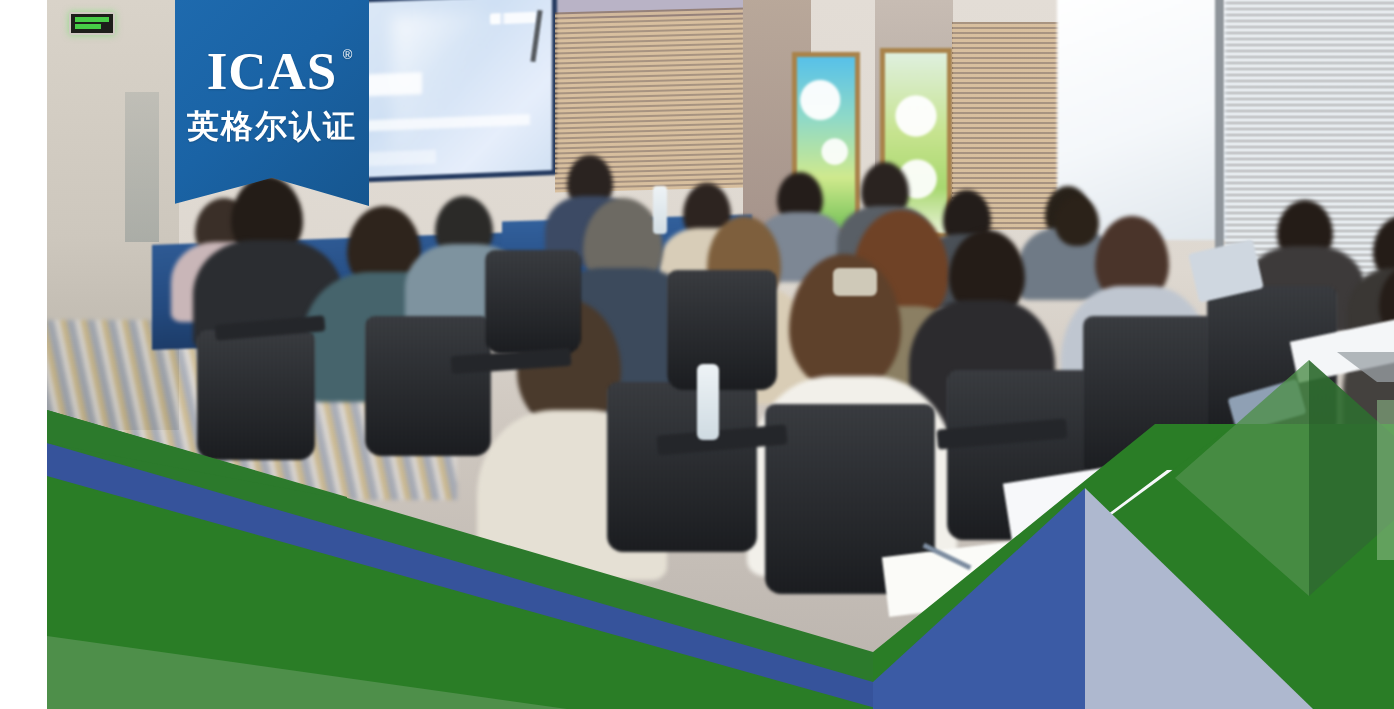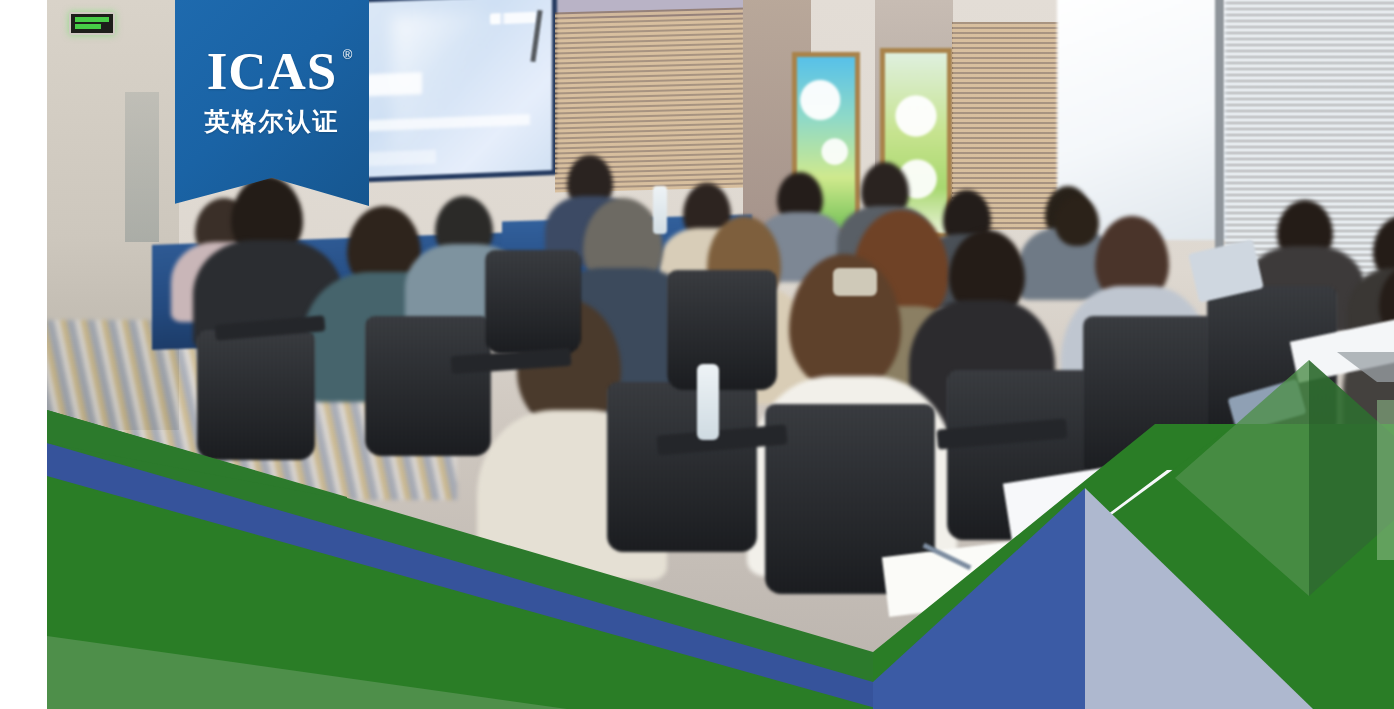--- a/index.html
+++ b/index.html
@@ -254,21 +254,21 @@
     top: 2px; right: -16px;
     font-family: "Liberation Sans", sans-serif;
     font-size: 13px;
     font-weight: 400;
     line-height: 1;
   }
   .logo-cn {
     color: #ffffff;
     font-family: Liberation Serif, serif;
     font-weight: 700;
-    font-size: 25px;
+    font-size: 32px;
     letter-spacing: 2px;
     margin-top: 7px;
     text-shadow: 0 1px 2px rgba(0,0,0,.18);
   }
 
   
   .deco { position: absolute; inset: 0; pointer-events: none; }
 </style>
 </head>
 <body>

